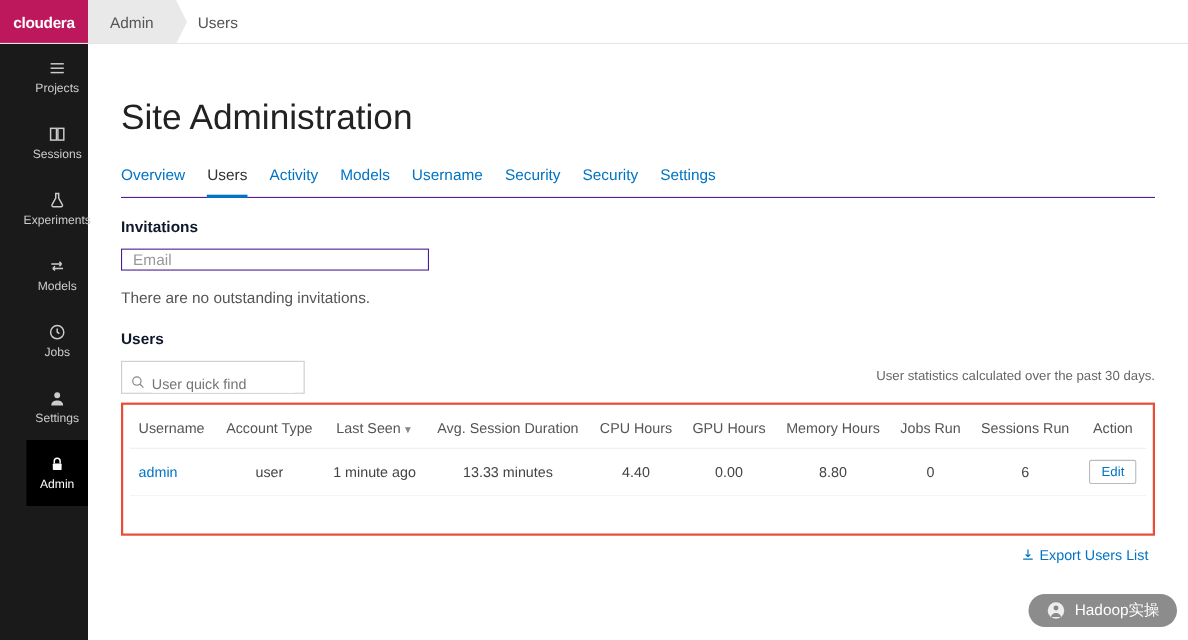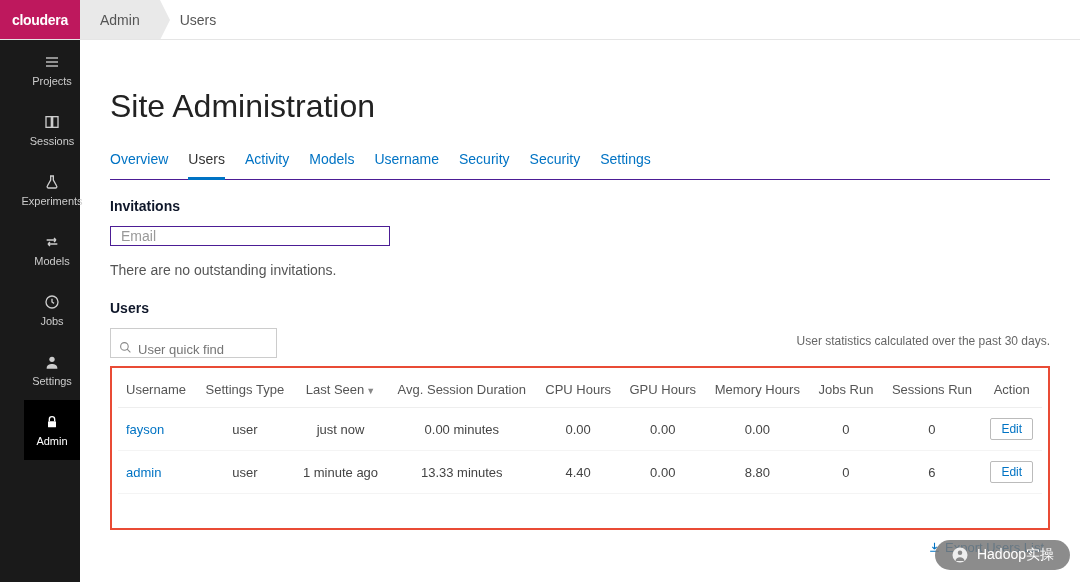--- a/index.html
+++ b/index.html
@@ -148,47 +148,35 @@
     </span>
     <input type="text" placeholder="User quick find" style="">
   </div>
   <span class="stats-note">User statistics calculated over the past 30 days.</span>
 
   <div class="table-wrap">
     <table>
       <thead>
         <tr>
           <th>Username</th>
-          <th class="center">Settings Type</th>
+          <th class="center">Account Type</th>
           <th class="center">
             <span>Last Seen</span><span class="sort-caret">▼</span>
           </th>
           <th class="center">Avg. Session Duration</th>
           <th class="center">CPU Hours</th>
           <th class="center">GPU Hours</th>
           <th class="center">Memory Hours</th>
           <th class="center">Jobs Run</th>
           <th class="center">Sessions Run</th>
           <th class="center">Action</th>
         </tr>
       </thead>
       <tbody>
           <tr>
-            <td class="link">fayson</td>
-            <td class="center">user</td>
-            <td class="center">just now</td>
-            <td class="center">0.00 minutes</td>
-            <td class="center">0.00</td>
-            <td class="center">0.00</td>
-            <td class="center">0.00</td>
-            <td class="center">0</td>
-            <td class="center">0</td>
-            <td class="center"><button class="edit-btn">Edit</button></td>
-          </tr>
-          <tr>
             <td class="link">admin</td>
             <td class="center">user</td>
             <td class="center">1 minute ago</td>
             <td class="center">13.33 minutes</td>
             <td class="center">4.40</td>
             <td class="center">0.00</td>
             <td class="center">8.80</td>
             <td class="center">0</td>
             <td class="center">6</td>
             <td class="center"><button class="edit-btn">Edit</button></td>

